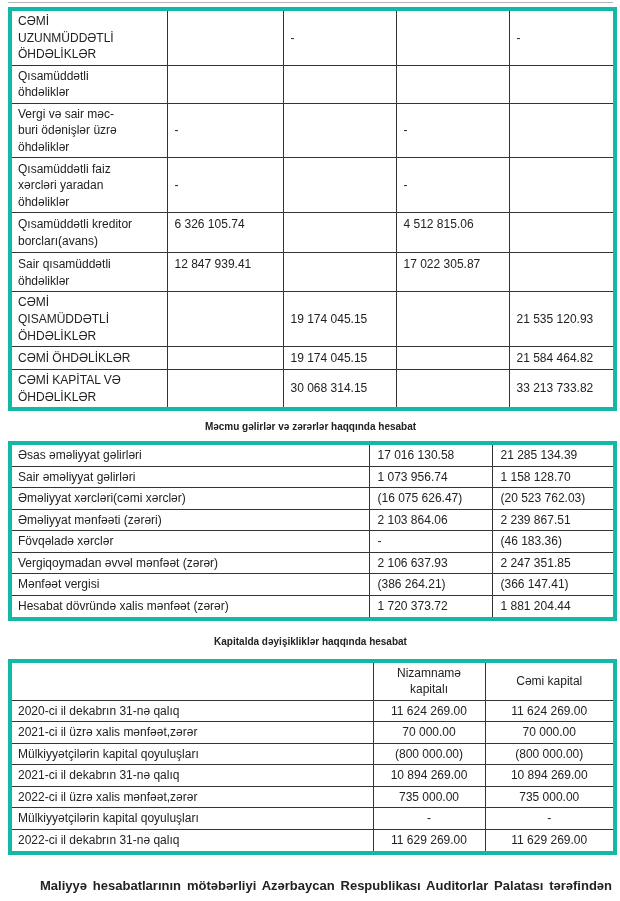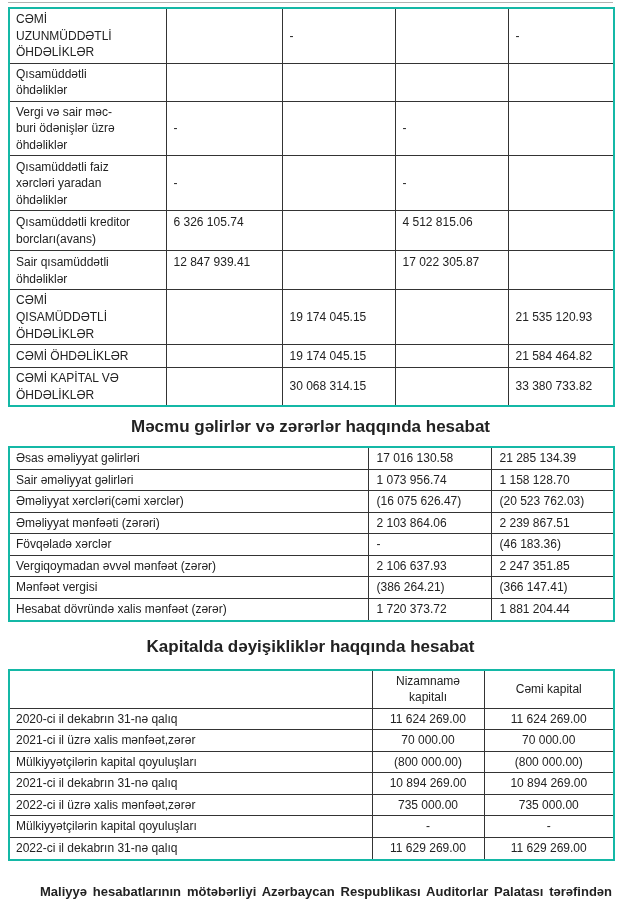--- a/index.html
+++ b/index.html
@@ -6,21 +6,21 @@
   body{
     width:620px;height:901px;
     font-family:"Liberation Sans","DejaVu Sans",sans-serif;
     color:#222;
     -webkit-font-smoothing:antialiased;
   }
   .page{padding:2px 7px 0 8px;}
   .hairline{height:1px;background:#b3b3b3;width:605px;margin:0 0 4px 0;}
   table{
     border-collapse:collapse;table-layout:fixed;width:605px;
-    border:2px solid #14b8a6;
+    border:4px solid #14b8a6;
   }
   td,th{
     border:1px solid #343434;
     font-size:12px;line-height:1.38;
     padding:2px 6px;
     overflow:hidden;
     font-weight:normal;
     text-align:left;
     vertical-align:middle;
   }
@@ -40,21 +40,21 @@
   .t1 tr:nth-child(9){height:37px;}
   
   .t2 tr{height:21px;}
   .t2 td.num{padding-left:8px;}
   
   .t3 thead tr{height:33px;}
   .t3 tbody tr{height:20px;}
   .t3 th{text-align:center;white-space:pre-line;font-weight:normal;vertical-align:middle;}
   .t3 td.num{text-align:center;}
   .section-title{
-    font-size:17px;font-weight:bold;text-align:center;
+    font-size:10px;font-weight:bold;text-align:center;
     margin:10px 0 9px 0;width:605px;
   }
   .section-title.second{margin:15px 0 12px 0;}
   .footer-note{
     width:604px;
     margin-top:20px;
     font-size:13px;font-weight:bold;
     line-height:22px;
     text-align:justify;
     text-indent:32px;
@@ -142,21 +142,21 @@
           <td class="num">19 174 045.15</td>
           <td class="num"></td>
           <td class="num">21 584 464.82</td>
         </tr>
         <tr class="bold">
           <td class="label">CƏMİ KAPİTAL VƏ
 ÖHDƏLİKLƏR</td>
           <td class="num"></td>
           <td class="num">30 068 314.15</td>
           <td class="num"></td>
-          <td class="num">33 380 733.82</td>
+          <td class="num">33 213 733.82</td>
         </tr>
       </tbody>
   </table>
 
   <div class="section-title">Məcmu gəlirlər və zərərlər haqqında hesabat</div>
 
   <table class="t2" id="income-table">
     <colgroup>
       <col style="width:359px">
         <col style="width:123px">

